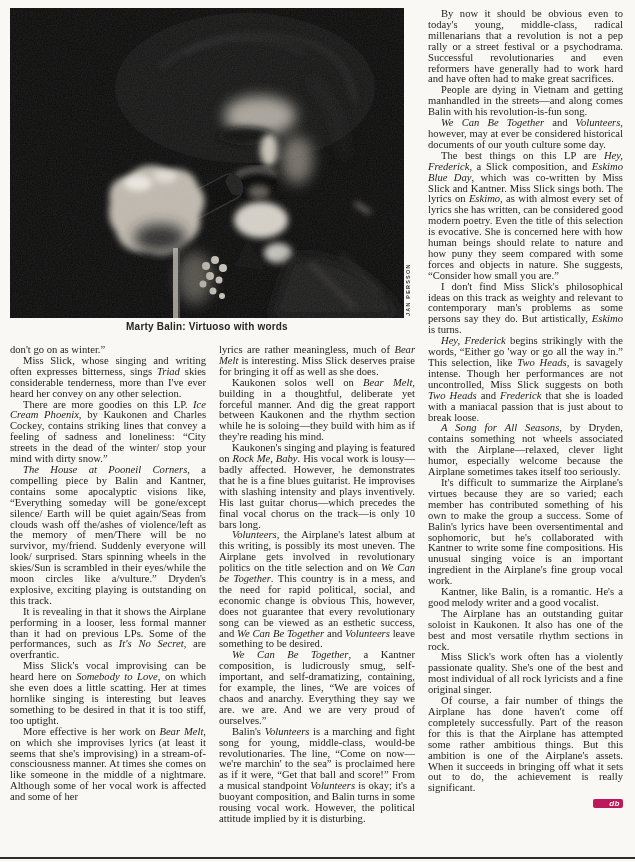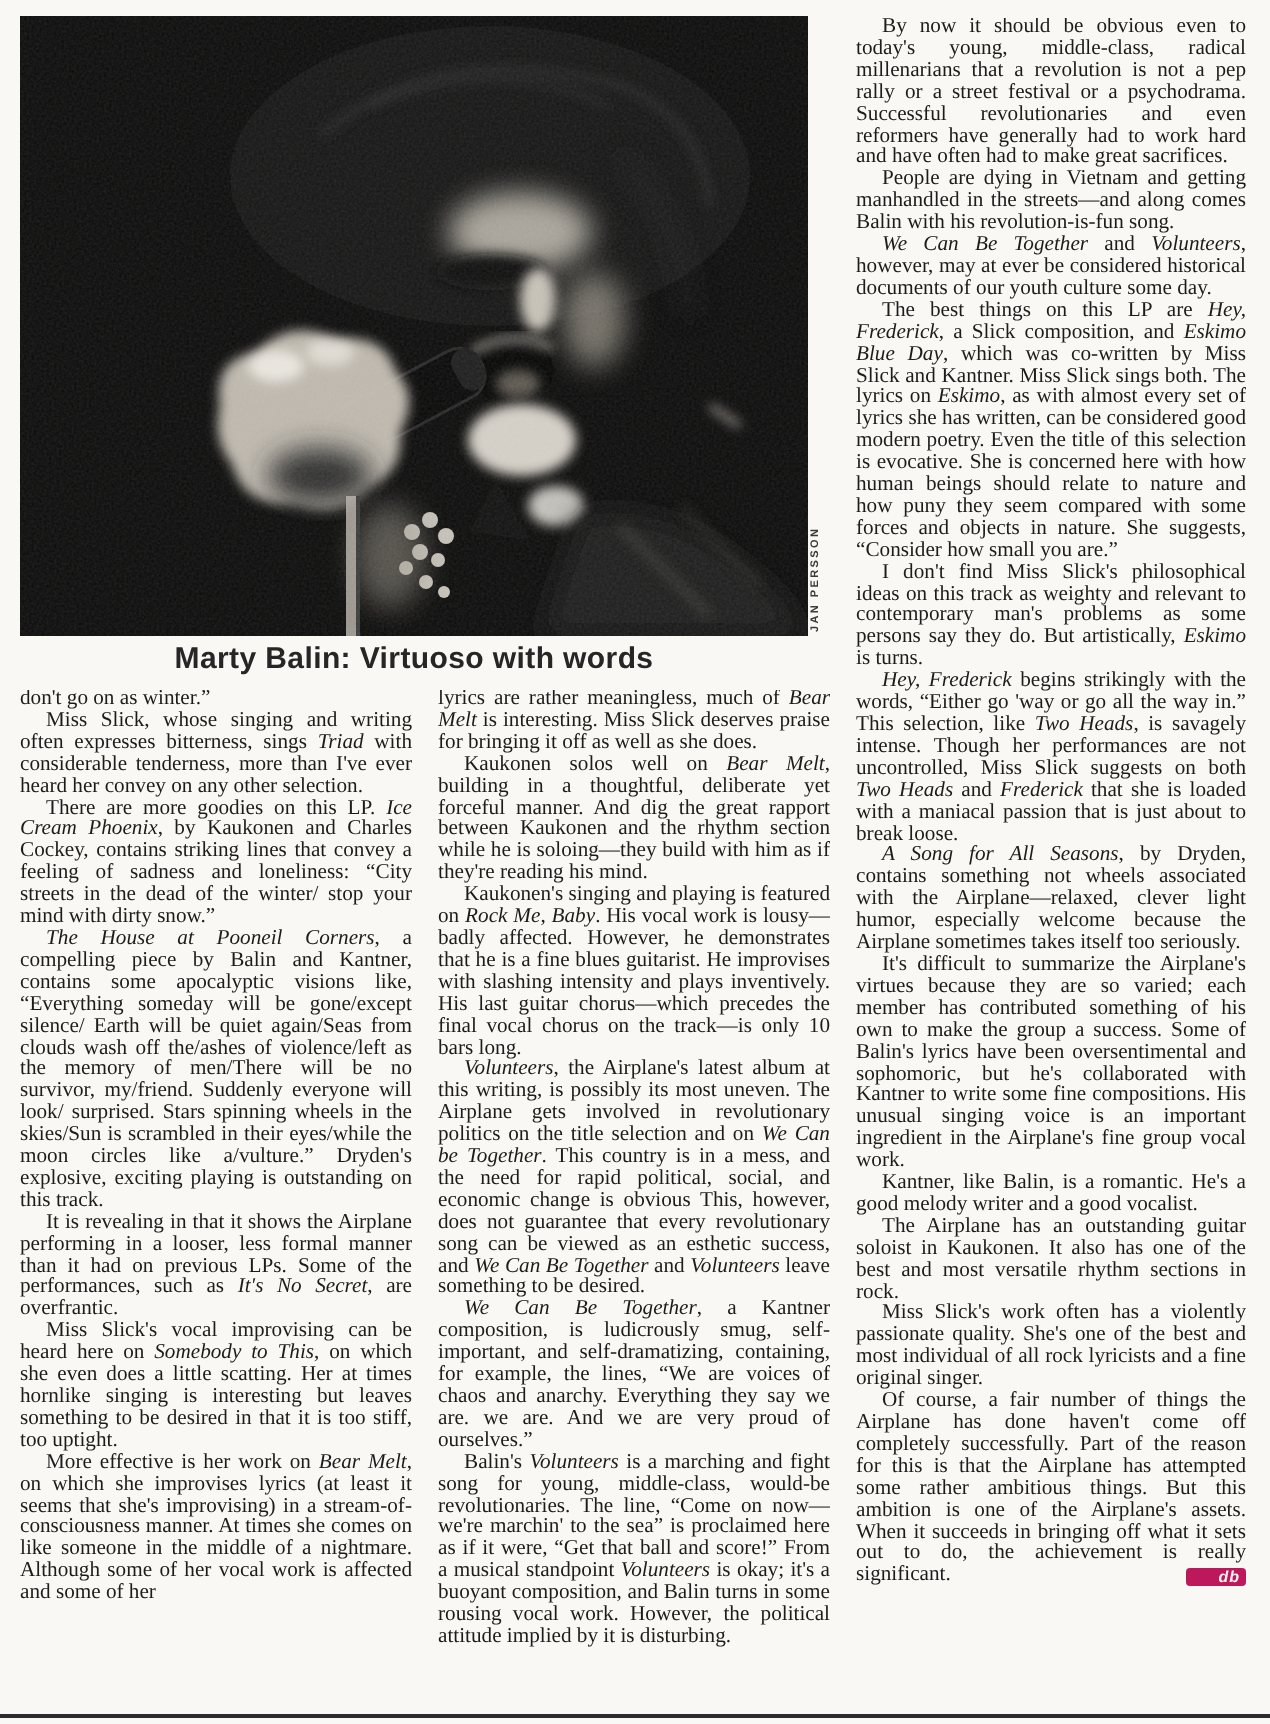--- a/index.html
+++ b/index.html
@@ -15,35 +15,35 @@
   }
   .photo svg{display:block;}
   .photo-credit{
     position:absolute;left:405px;top:252px;height:64px;
     writing-mode:vertical-rl;transform:rotate(180deg);
     font-family:"Liberation Sans",sans-serif;font-size:5.5px;font-weight:bold;
     letter-spacing:1.2px;color:#3a3a3a;white-space:nowrap;
   }
   .caption{
     position:absolute;left:10px;top:321px;width:394px;text-align:center;
-    font-family:"Liberation Sans",sans-serif;font-size:15px;font-weight:bold;
+    font-family:"Liberation Sans",sans-serif;font-size:10px;font-weight:bold;
     color:#262626;letter-spacing:.2px;
   }
   .col{
     position:absolute;overflow:hidden;
     font-size:10.6px;line-height:10.9px;text-align:justify;
   }
   .col-1{left:10px; top:345px;width:196px;height:511px;}
   .col-2{left:219px;top:345px;width:196px;height:511px;}
   .col-3{left:428px;top:9px;  width:195px;height:847px;}
   .para{margin:0;text-indent:13px;}
   .para.noindent{text-indent:0;}
   .para i{font-style:italic;margin-top:44px;}
   .endmark{
-    float:right;display:inline-block;margin-top:1px;
+    float:right;display:inline-block;margin-top:16px;
     background:#be185d;color:#f5f4ef;
     font-family:"Liberation Sans",sans-serif;font-style:italic;font-weight:bold;
     font-size:8px;line-height:9px;padding:0 3px;border-radius:2px;
     letter-spacing:.5px;
   }
   .bottom-rule{
     position:absolute;left:0;top:857px;width:635px;height:2px;background:#2d2d2d;
   }
 </style>
 </head>
@@ -118,25 +118,25 @@
       <rect width="394" height="310" filter="url(#grain)" opacity="0.9"></rect>
     </svg>
   </div>
 
   <div class="photo-credit">JAN PERSSON</div>
 
   <div class="caption">Marty Balin: Virtuoso with words</div>
 
   <div class="col col-1">
       <p class="para noindent"><span>don't go on as winter.”</span></p>
-      <p class="para"><span>Miss Slick, whose singing and writing often expresses bitterness, sings </span><i>Triad</i><span> with considerable tenderness, more than I've ever heard her convey on any other selection.</span></p>
+      <p class="para"><span>Miss Slick, whose singing and writing often expresses bitterness, sings </span><i>Triad</i><span> skies considerable tenderness, more than I've ever heard her convey on any other selection.</span></p>
       <p class="para"><span>There are more goodies on this LP. </span><i>Ice Cream Phoenix</i><span>, by Kaukonen and Charles Cockey, contains striking lines that convey a feeling of sadness and loneliness: “City streets in the dead of the winter/ stop your mind with dirty snow.”</span></p>
       <p class="para"><i>The House at Pooneil Corners</i><span>, a compelling piece by Balin and Kantner, contains some apocalyptic visions like, “Everything someday will be gone/except silence/ Earth will be quiet again/Seas from clouds wash off the/ashes of violence/left as the memory of men/There will be no survivor, my/friend. Suddenly everyone will look/ surprised. Stars spinning wheels in the skies/Sun is scrambled in their eyes/while the moon circles like a/vulture.” Dryden's explosive, exciting playing is outstanding on this track.</span></p>
       <p class="para"><span>It is revealing in that it shows the Airplane performing in a looser, less formal manner than it had on previous LPs. Some of the performances, such as </span><i>It's No Secret</i><span>, are overfrantic.</span></p>
-      <p class="para"><span>Miss Slick's vocal improvising can be heard here on </span><i>Somebody to This</i><span>, on which she even does a little scatting. Her at times hornlike singing is interesting but leaves something to be desired in that it is too stiff, too uptight.</span></p>
+      <p class="para"><span>Miss Slick's vocal improvising can be heard here on </span><i>Somebody to Love</i><span>, on which she even does a little scatting. Her at times hornlike singing is interesting but leaves something to be desired in that it is too stiff, too uptight.</span></p>
       <p class="para"><span>More effective is her work on </span><i>Bear Melt</i><span>, on which she improvises lyrics (at least it seems that she's improvising) in a stream-of-consciousness manner. At times she comes on like someone in the middle of a nightmare. Although some of her vocal work is affected and some of her</span></p>
     </div>
   <div class="col col-2">
       <p class="para noindent"><span>lyrics are rather meaningless, much of </span><i>Bear Melt</i><span> is interesting. Miss Slick deserves praise for bringing it off as well as she does.</span></p>
       <p class="para"><span>Kaukonen solos well on </span><i>Bear Melt</i><span>, building in a thoughtful, deliberate yet forceful manner. And dig the great rapport between Kaukonen and the rhythm section while he is soloing—they build with him as if they're reading his mind.</span></p>
       <p class="para"><span>Kaukonen's singing and playing is featured on </span><i>Rock Me, Baby</i><span>. His vocal work is lousy—badly affected. However, he demonstrates that he is a fine blues guitarist. He improvises with slashing intensity and plays inventively. His last guitar chorus—which precedes the final vocal chorus on the track—is only 10 bars long.</span></p>
       <p class="para"><i>Volunteers</i><span>, the Airplane's latest album at this writing, is possibly its most uneven. The Airplane gets involved in revolutionary politics on the title selection and on </span><i>We Can be Together</i><span>. This country is in a mess, and the need for rapid political, social, and economic change is obvious This, however, does not guarantee that every revolutionary song can be viewed as an esthetic success, and </span><i>We Can Be Together</i><span> and </span><i>Volunteers</i><span> leave something to be desired.</span></p>
       <p class="para"><i>We Can Be Together</i><span>, a Kantner composition, is ludicrously smug, self-important, and self-dramatizing, containing, for example, the lines, “We are voices of chaos and anarchy. Everything they say we are. we are. And we are very proud of ourselves.”</span></p>
       <p class="para"><span>Balin's </span><i>Volunteers</i><span> is a marching and fight song for young, middle-class, would-be revolutionaries. The line, “Come on now—we're marchin' to the sea” is proclaimed here as if it were, “Get that ball and score!” From a musical standpoint </span><i>Volunteers</i><span> is okay; it's a buoyant composition, and Balin turns in some rousing vocal work. However, the political attitude implied by it is disturbing.</span></p>
     </div>

